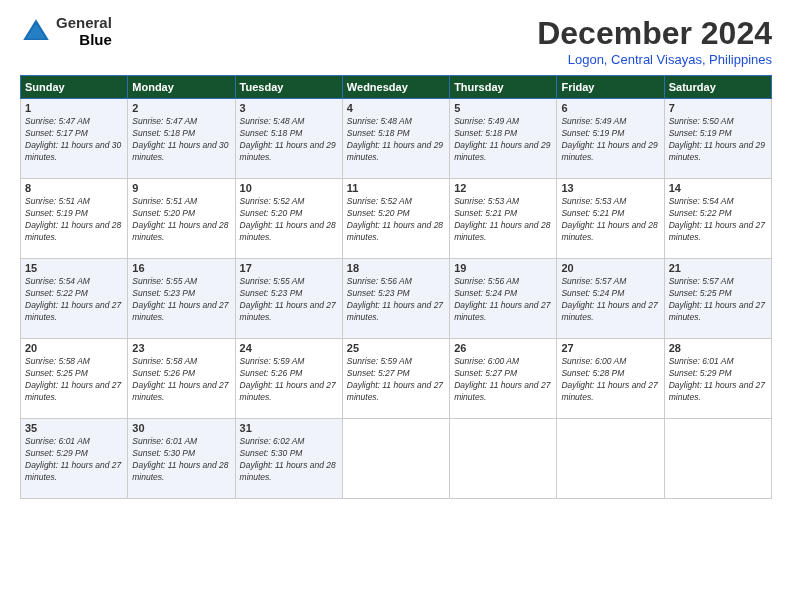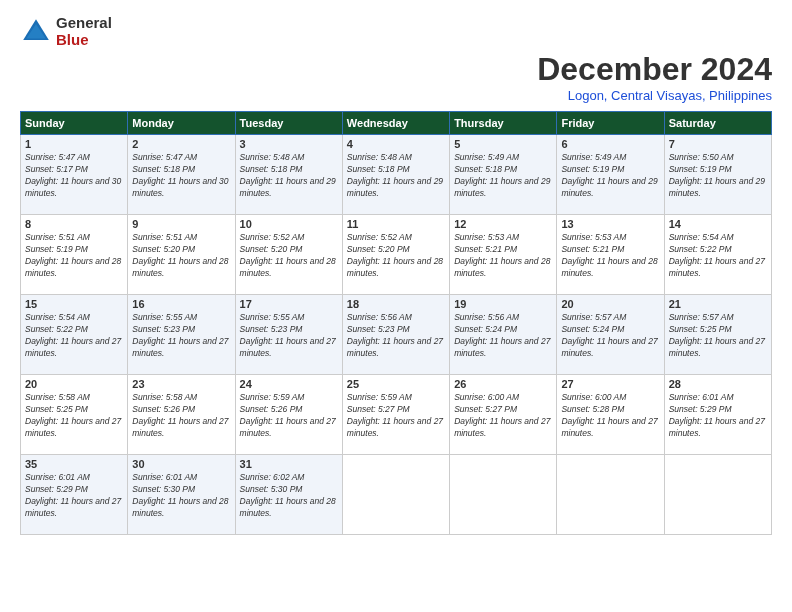--- a/index.html
+++ b/index.html
@@ -27,29 +27,28 @@
       align-items: center;
     }
     .logo-text {
       display: flex;
       flex-direction: column;
       font-weight: bold;
       font-size: 15px;
       line-height: 1.1;
     }
     .logo-text .general { color: #333; }
-    .logo-text .blue { color: #b91c1c; }
+    .logo-text .blue { color: #000000; text-align: right; }
     .logo-icon {
       width: 32px;
       height: 32px;
       margin-right: 4px;
     }
     .title-area {
       text-align: right;
-      margin-top: 36px;
     }
     .month-title {
       font-size: 32px;
       font-weight: bold;
       color: #333;
     }
     .location-title {
       font-size: 13px;
       color: #1d4ed8;
     }

